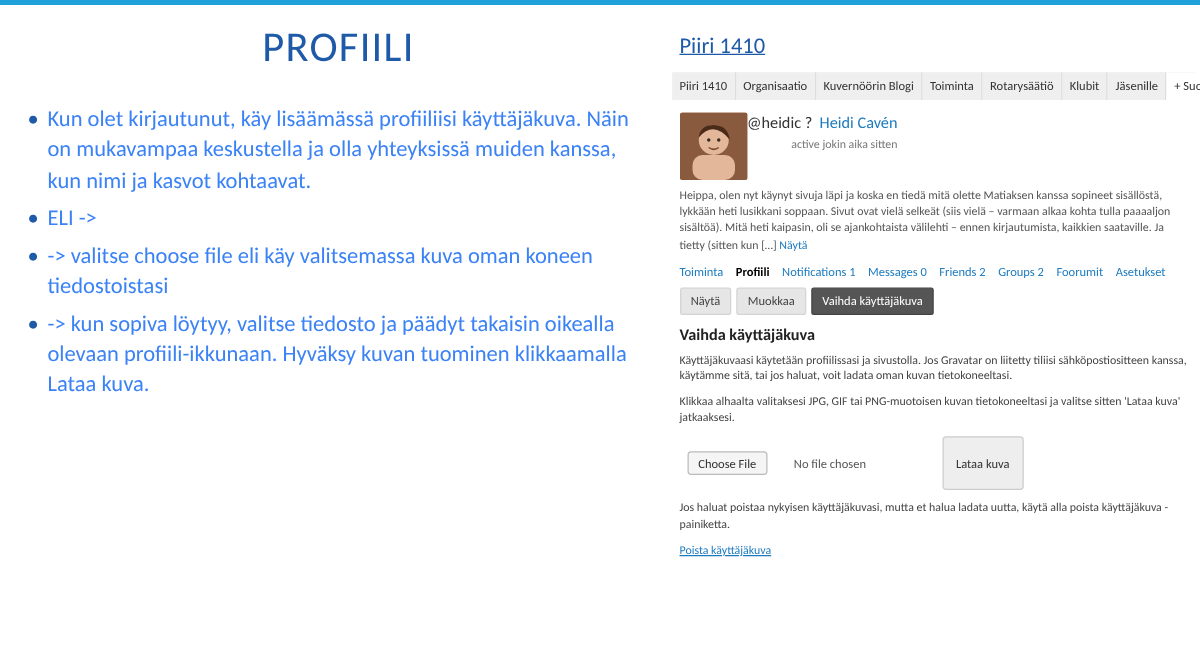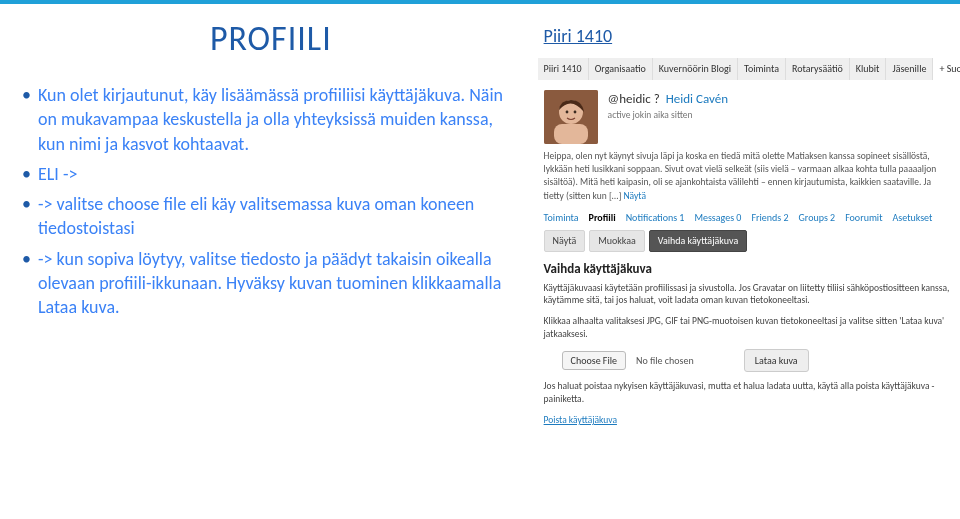--- a/index.html
+++ b/index.html
@@ -19,41 +19,41 @@
   ul.bullets > li::before { content:"•"; position:absolute; left:0; top:0; color:#1e5aa7; }
   ul.bullets li.sub { padding-left: 30px; }
   ul.bullets li.sub::before { content:""; }
   ul.bullets li.nobullet::before { content:""; }
   ul.bullets li.nobullet { padding-left: 30px; }
 
   .brand { color:#1e5aa7; font-size:18px; text-decoration: underline; margin: 4px 0 10px 6px; }
   .tabstrip { display:flex; gap:0; background:#e8e8e8; font-size:10px; }
   .tabstrip span { padding: 4px 6px; border-right:1px solid #ddd; background:#efefef; white-space:nowrap; }
   .tabstrip span.plus { background:#fff; }
-  .user-row { display:flex; gap:10px; margin:10px 0 6px 6px; }
+  .user-row { display:flex; margin:10px 0 6px 6px;text-align:right; }
   .avatar { width:54px; height:54px; background:#b38060; border-radius:2px; overflow:hidden; flex-shrink:0; }
   .avatar svg { display:block; }
   .userinfo { }
   .handle { font-size:13px; }
   .handle a { color:#1d7bbf; text-decoration:none; }
   .activity { color:#777; font-size:9.5px; margin-top:2px; }
   .blurb { margin: 6px 6px 8px 6px; color:#555; font-size:9.5px; line-height:1.4; }
   .blurb a { color:#1d7bbf; text-decoration:none; }
   .subtabs { display:flex; gap:10px; font-size:10px; color:#1d7bbf; margin: 4px 0 6px 6px; flex-wrap:wrap; }
   .subtabs span { cursor:default; }
   .subtabs .active { color:#000; font-weight:600; }
   .btnrow { margin: 4px 0 8px 6px; display:flex; gap:4px; font-size:10px; }
   .btnrow .b { background:#e6e6e6; color:#444; padding:3px 8px; border:1px solid #d4d4d4; border-radius:2px; }
   .btnrow .b.dark { background:#555; color:#fff; border-color:#444; }
   h3.section { font-size:13px; font-weight:700; margin: 6px 0 4px 6px; color:#222; }
   p.help { margin: 0 6px 8px 6px; color:#444; font-size:9.5px; }
-  .fileline { display:flex; gap:10px; align-items:center; margin: 6px 0 8px 24px; }
+  .fileline { display:flex; gap:21px; align-items:center; margin: 6px 0 8px 12px; }
   .fileline .btn { font-size:10px; padding:2px 8px; background:#f5f5f5; border:1px solid #bbb; border-radius:3px; }
   .fileline .nofile { font-size:10px; color:#555; }
-  .fileline .upload { font-size:10px; padding:4px 10px; background:#eee; border:1px solid #ccc; border-radius:3px; margin-left:40px; }
+  .fileline .upload { font-size:10px; padding:14px 10px; background:#eee; border:1px solid #ccc; border-radius:3px; margin-left:40px; }
   .dellink { color:#1d7bbf; font-size:9.5px; margin-left:6px; display:block; margin-top:4px; }
 </style>
 </head>
 <body>
 
 <div class="slide">
   <div class="left">
     <h1 class="title">PROFIILI</h1>
     <ul class="bullets">
       <li>Kun olet kirjautunut, käy lisäämässä profiiliisi käyttäjäkuva. Näin on mukavampaa keskustella ja olla yhteyksissä muiden kanssa, kun nimi ja kasvot kohtaavat.</li>

